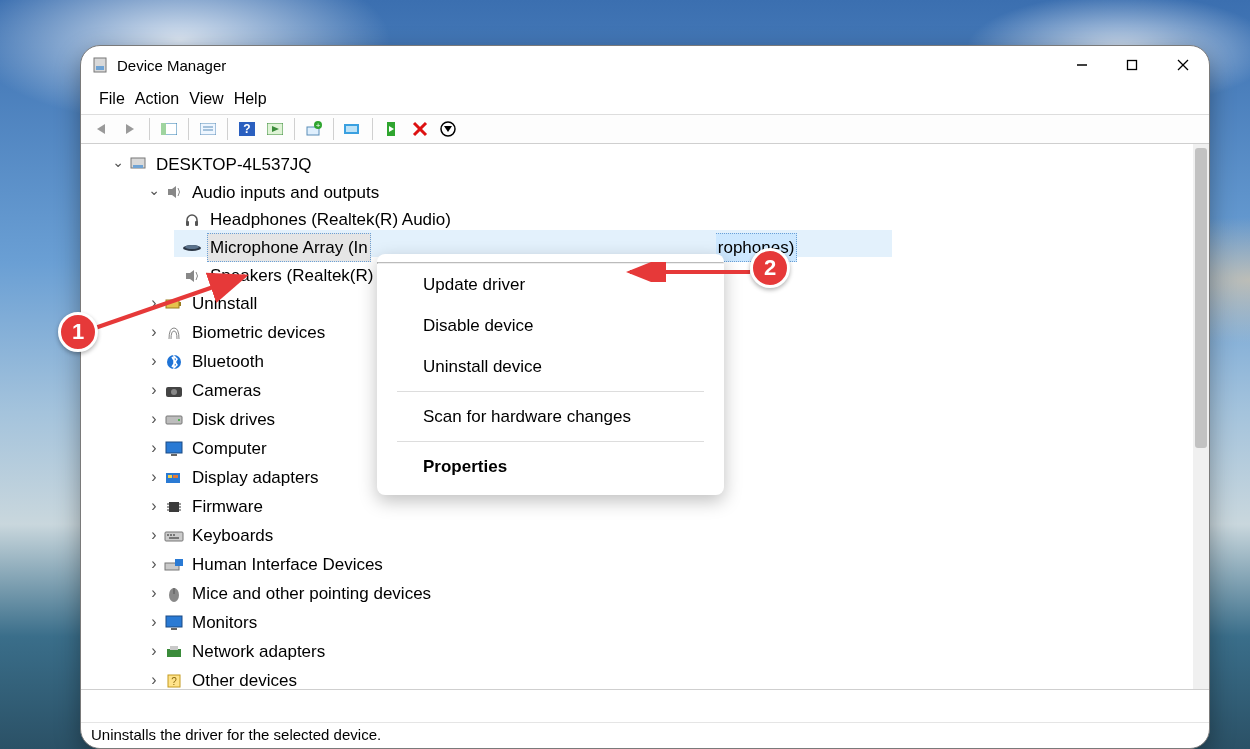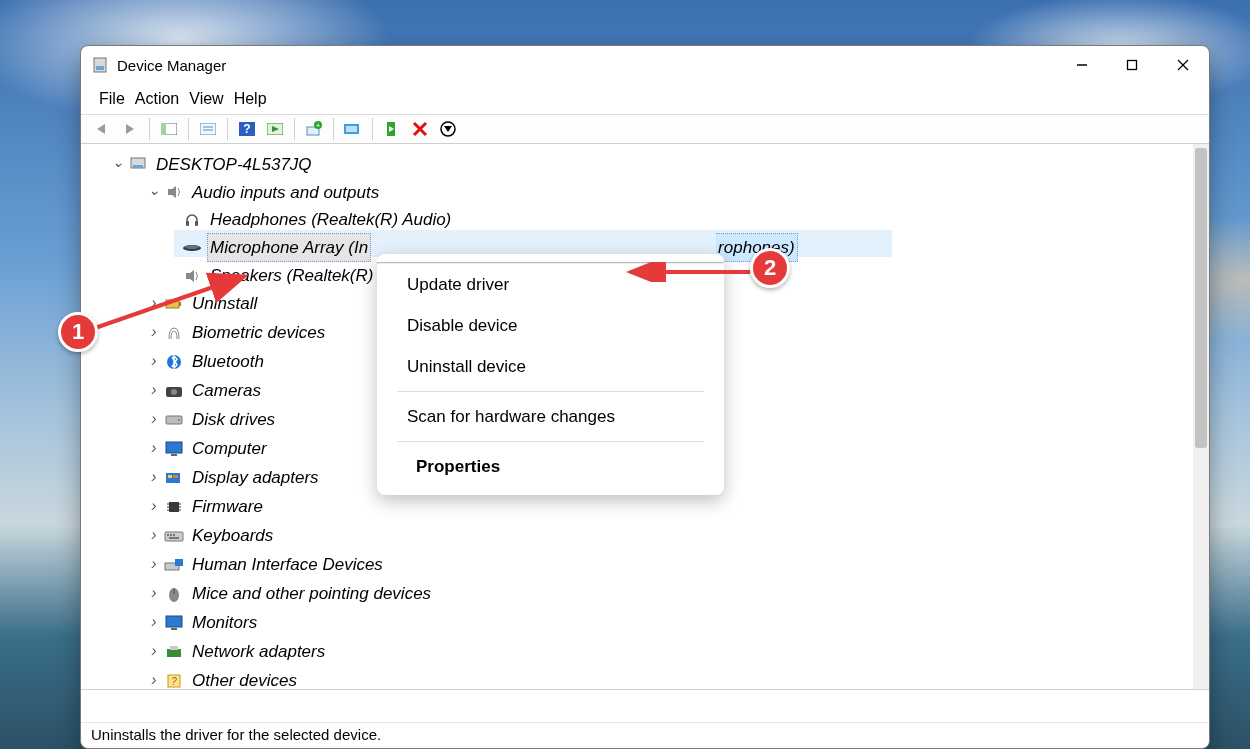--- a/index.html
+++ b/index.html
@@ -20,21 +20,21 @@
       radial-gradient(ellipse 260px 90px at 1250px 280px, rgba(220,200,170,0.7) 0%, rgba(0,0,0,0) 70%);
     pointer-events: none;
   }
 
   .window {
     position: absolute;
     left: 80px; top: 45px;
     width: 1130px; height: 704px;
     background: #fff;
     border: 1px solid #7a7a7a;
-    border-radius: 8px;
+    border-radius: 20px;
     box-shadow: 0 8px 24px rgba(0,0,0,0.35);
     display: flex; flex-direction: column;
     overflow: hidden;
     justify-content: space-between;
   }
 
   .titlebar {
     height: 38px;
     display: flex; align-items: center;
     padding-left: 10px;
@@ -105,21 +105,20 @@
     position: absolute; left: 2px; right: 2px;
     top: 4px; height: 300px;
     background: #c2c2c2;
     border-radius: 3px;
   }
 
   .row {
     display: flex; align-items: center;
     white-space: nowrap;
     padding-left: 4px;
-    font-style: italic;
   }
   .chev {
     width: 18px; text-align: center;
     color: #555; font-size: 12px;
     user-select: none;
   }
   .chev.open::before { content: "⌄"; font-size:14px; position:relative; top:-1px;}
   .chev.closed::before { content: "›"; font-size:16px; }
   .icon {
     width: 22px; height: 20px;
@@ -158,24 +157,24 @@
     position: absolute;
     left: 296px; top: 110px;
     width: 347px;
     background: #fff;
     border-radius: 8px;
     box-shadow: 0 6px 18px rgba(0,0,0,0.25);
     padding: 8px 0;
     z-index: 5;
   }
   .cm-item {
-    padding: 7px 30px;
+    padding: 7px 46px;
     font-size: 17px;
   }
-  .cm-item.bold { font-weight: 600; margin-left: 9px; }
+  .cm-item.bold { font-weight: 600; }
   .cm-sep { height:1px; background:#ddd; margin: 4px 20px; }
   .cm-rule { border-top:1px solid #bbb; margin:0; }
 
   .callout {
     position: absolute;
     background: #e63939;
     color: #fff;
     width: 40px; height: 40px;
     border-radius: 50%;
     display: flex; align-items: center; justify-content: center;

